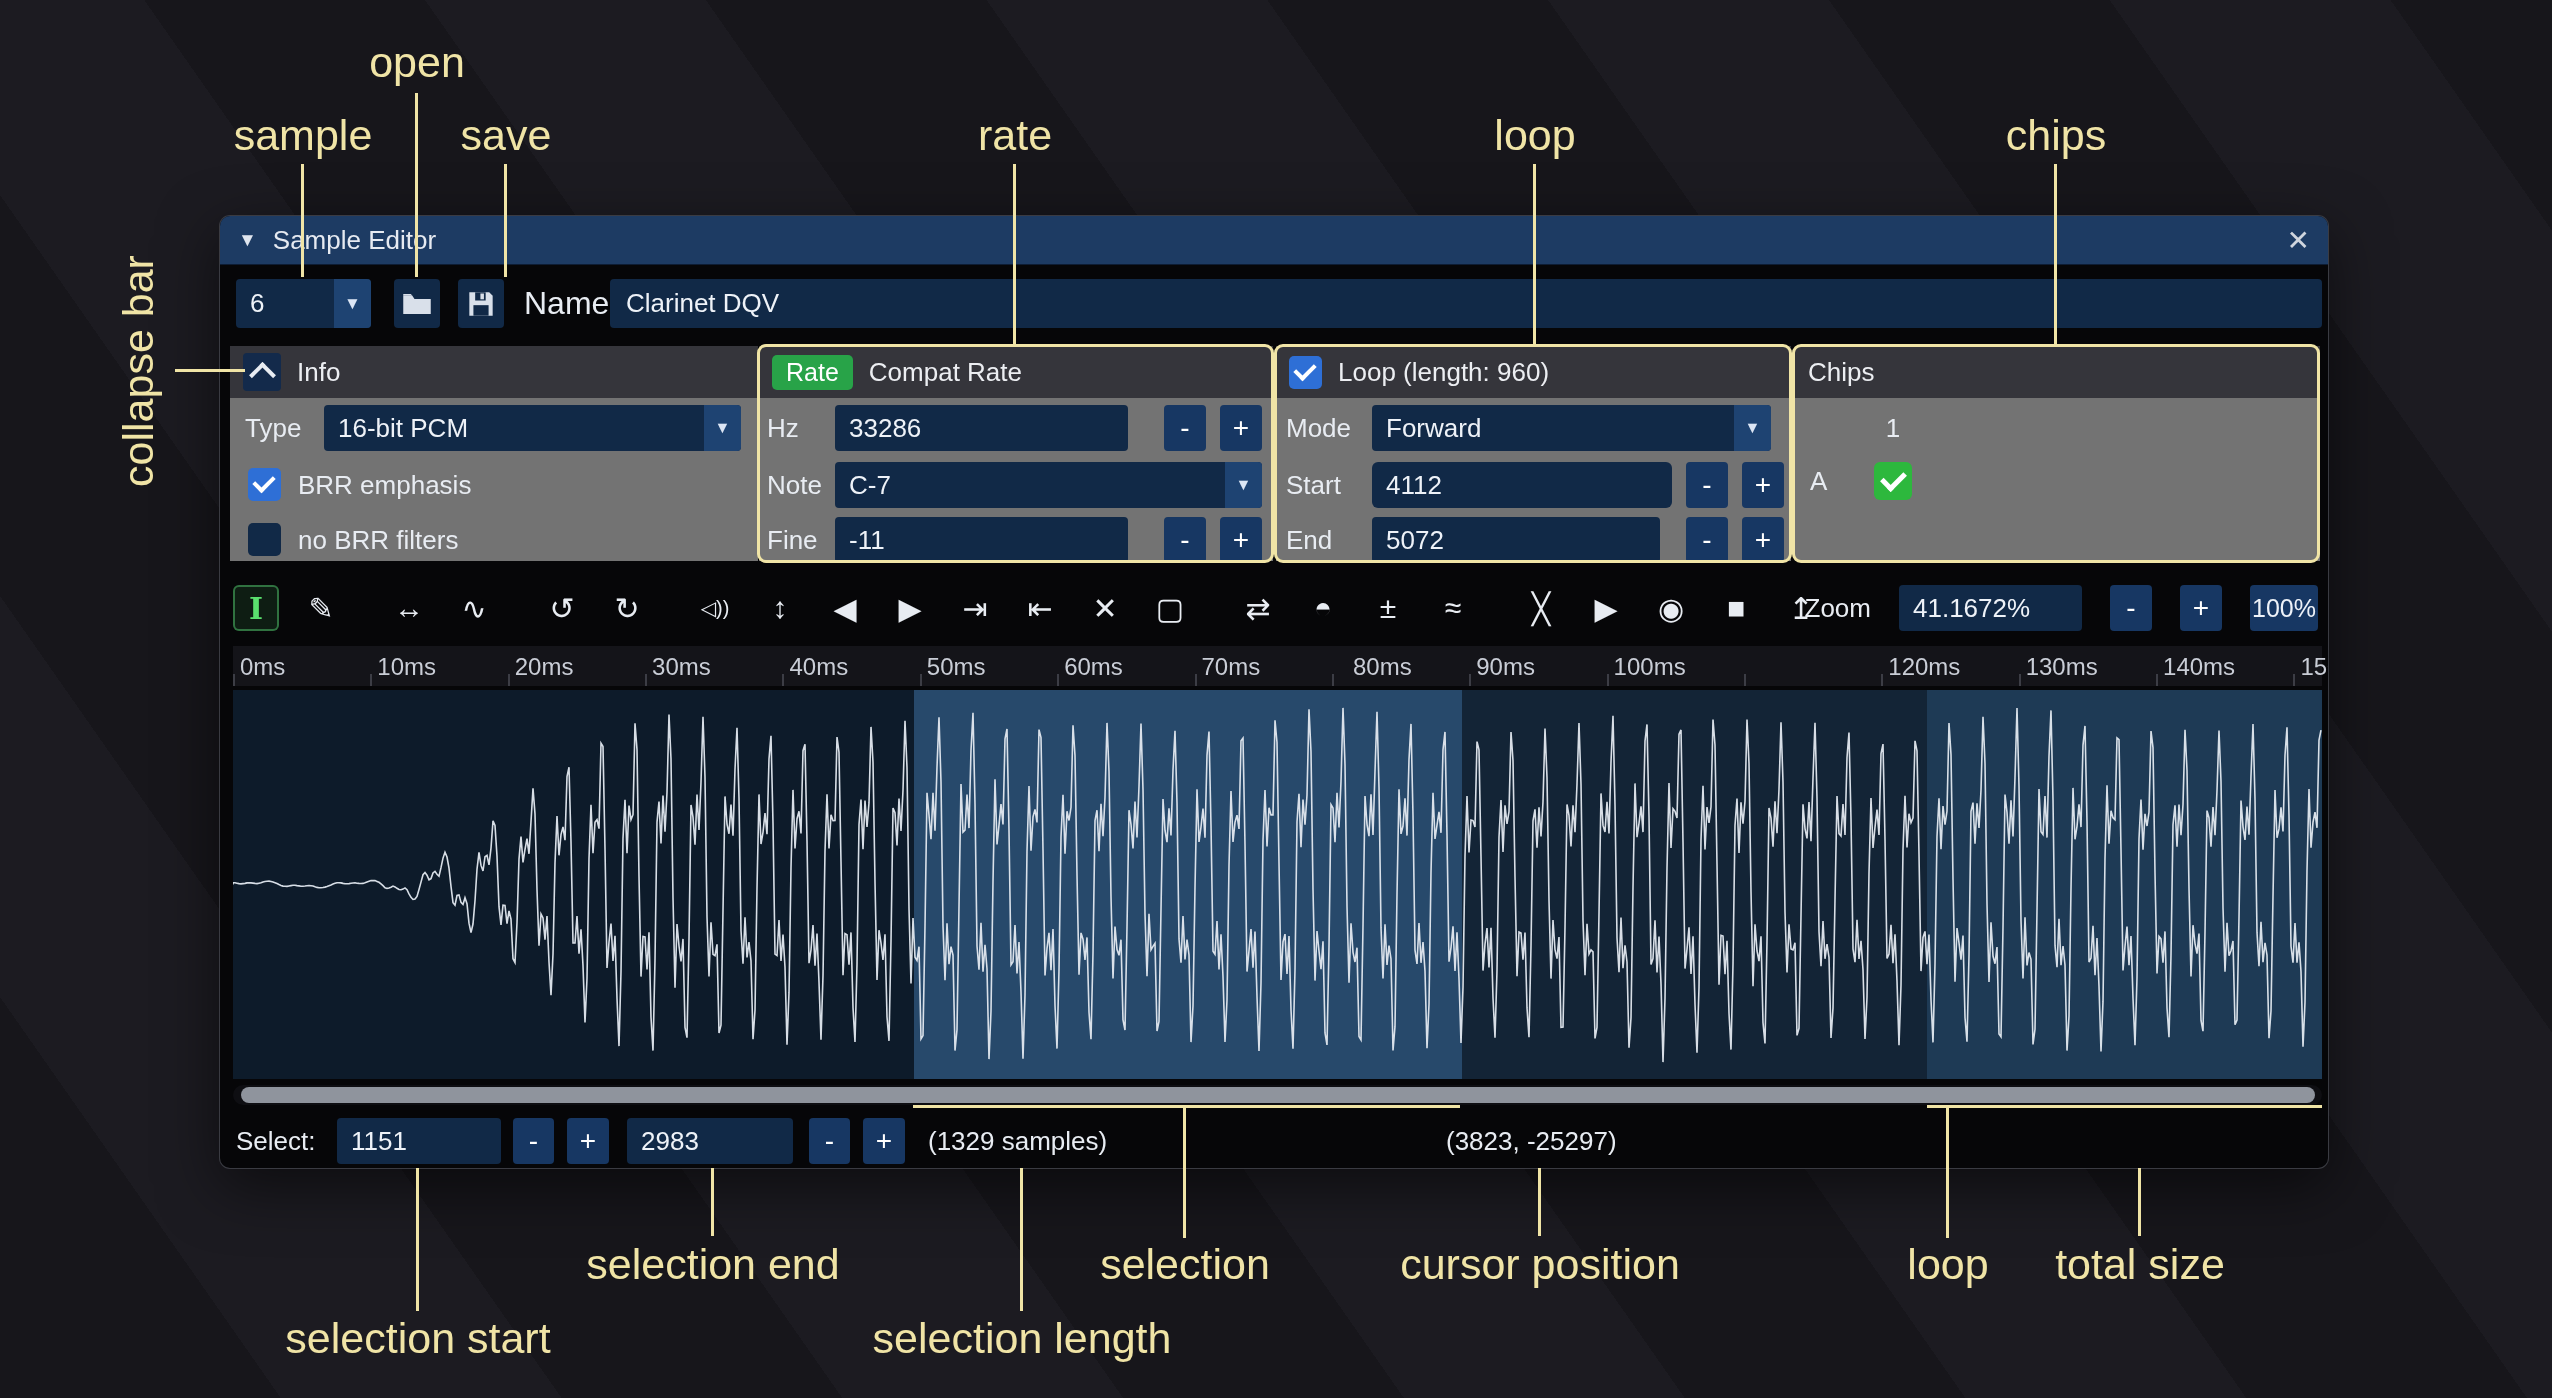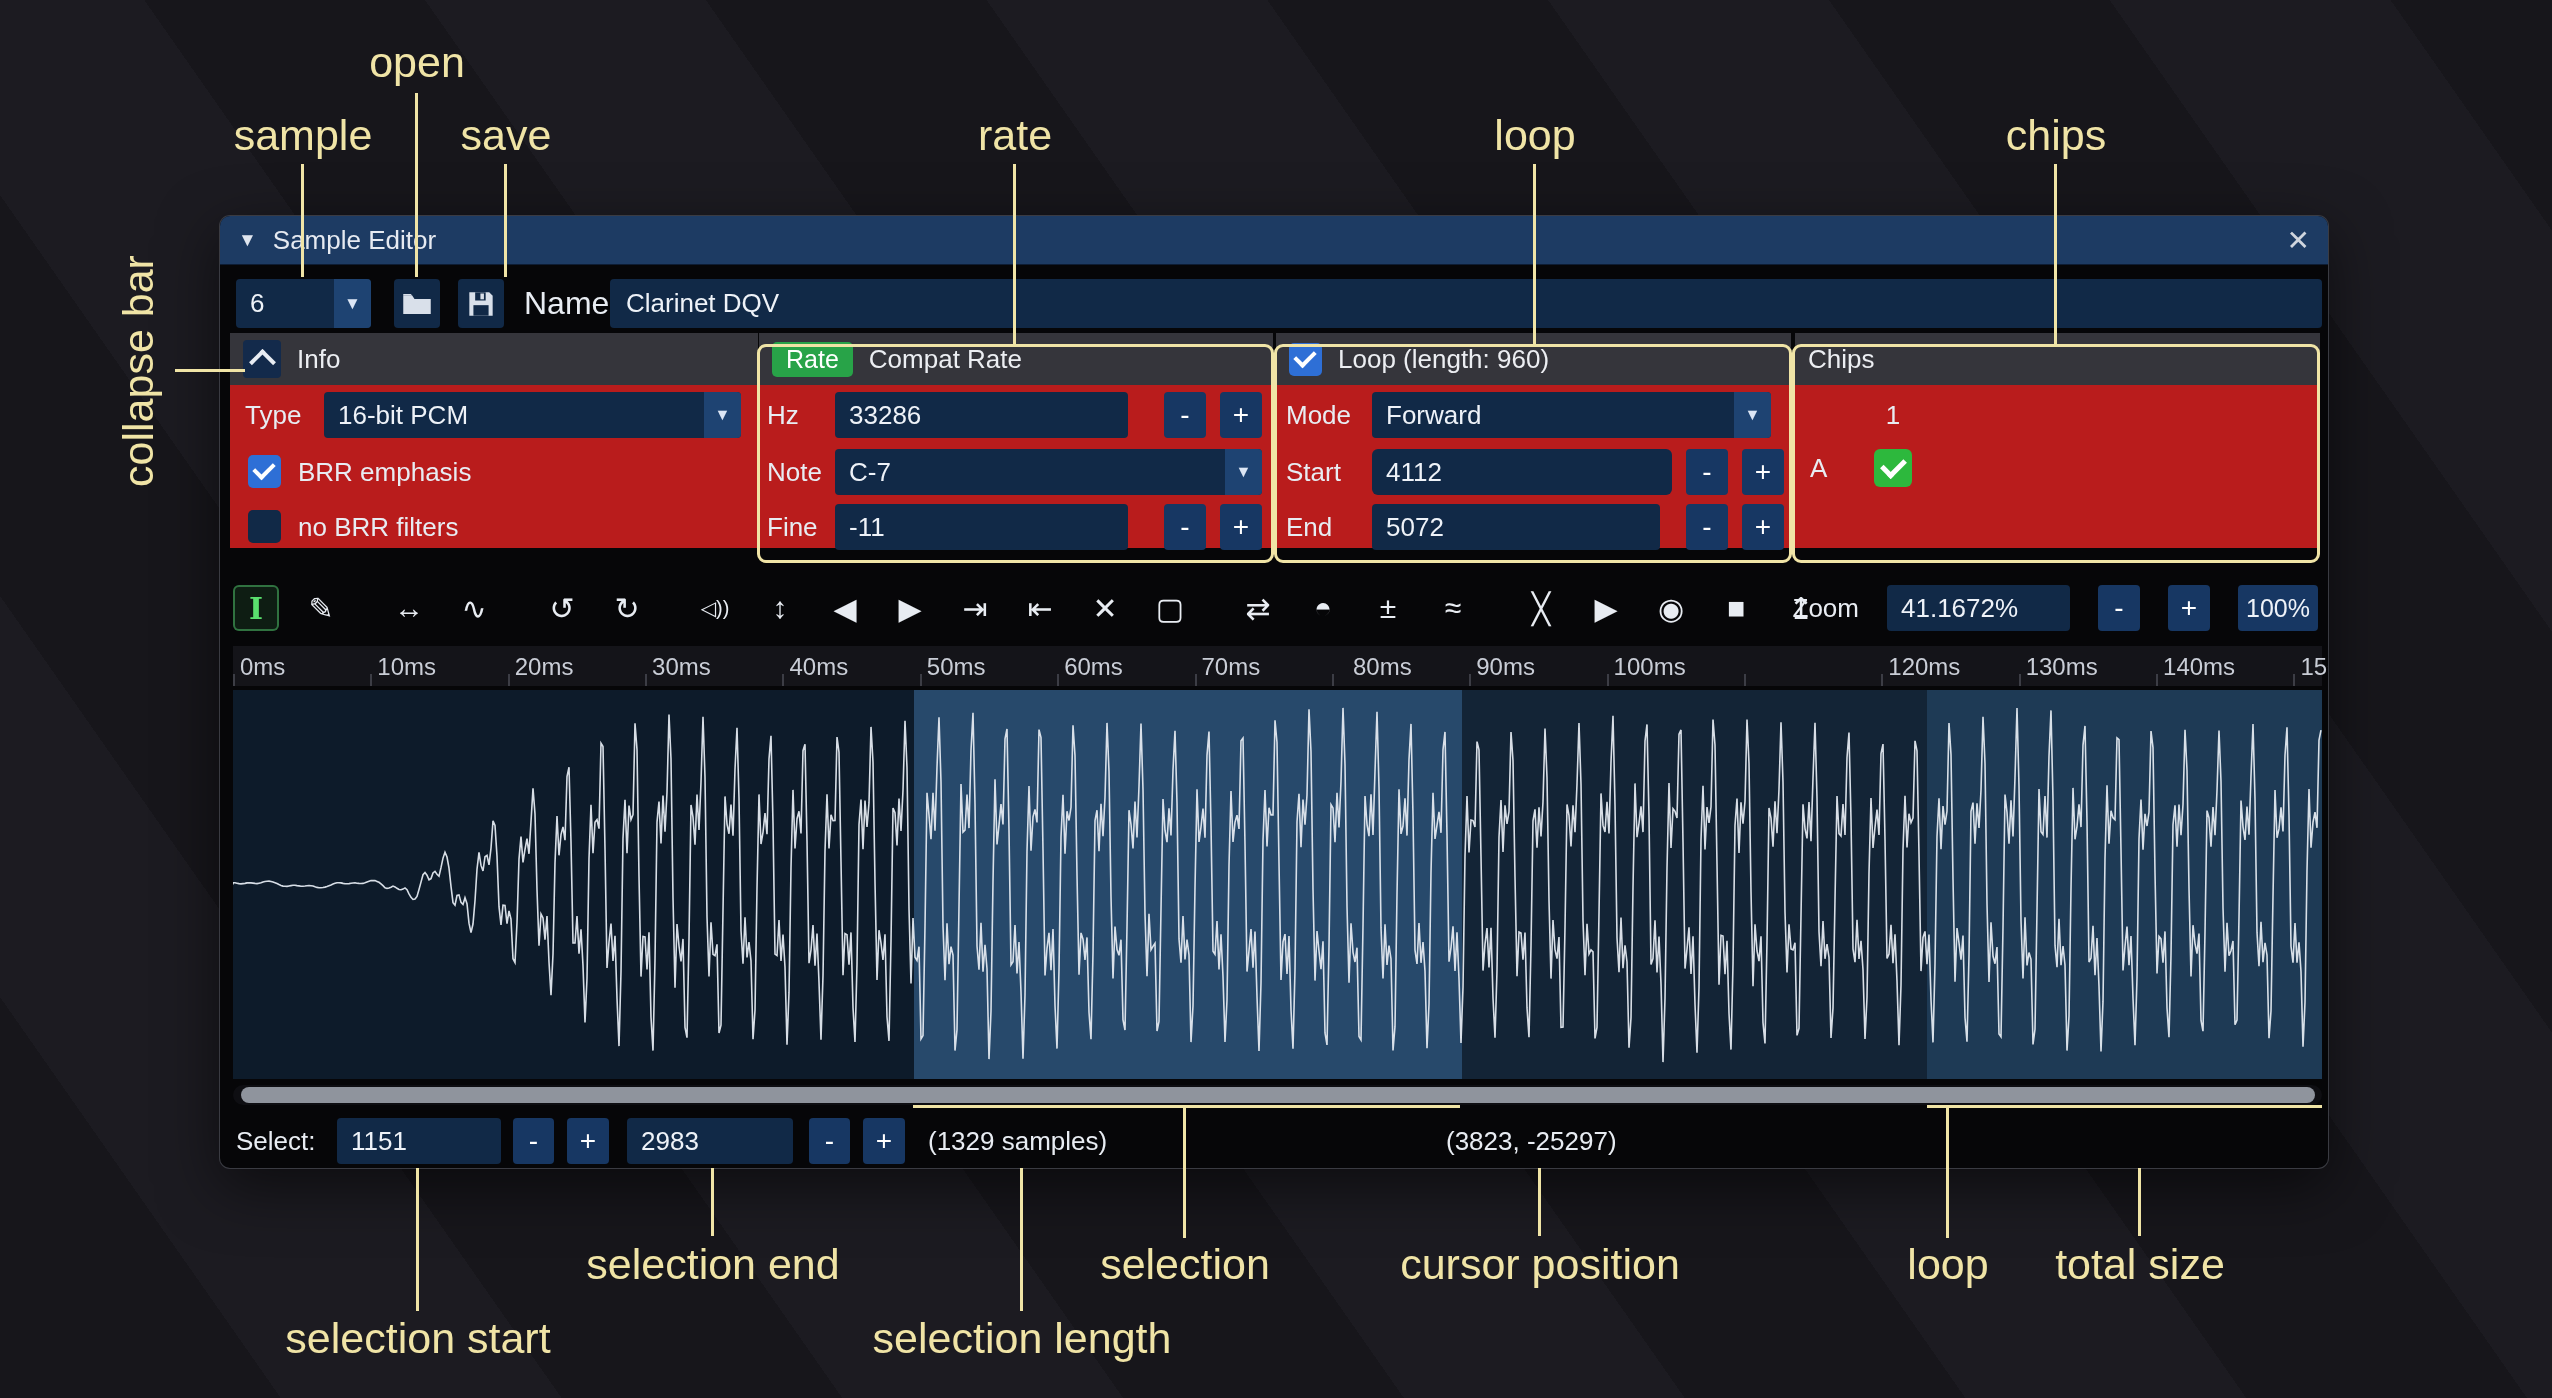--- a/index.html
+++ b/index.html
@@ -20,21 +20,21 @@
   .sample-select .val{flex:1;padding-left:14px;font-size:26px;color:#eef2f8;}
   .sel-arrow{width:37px;height:100%;background:#1e4372;border-radius:0 4px 4px 0;display:flex;align-items:center;
              justify-content:center;color:#dce6f5;font-size:17px;}
   .icon-btn{position:absolute;top:63px;width:46px;height:49px;background:#112947;border-radius:4px;
             display:flex;align-items:center;justify-content:center;}
   .name-label{position:absolute;left:304px;top:63px;height:49px;line-height:49px;font-size:32px;color:#e8ecf2;}
   .name-input{position:absolute;left:390px;top:63px;width:1712px;height:49px;background:#112947;border-radius:4px;
               font-size:26px;color:#eef2f8;display:flex;align-items:center;padding-left:16px;box-sizing:border-box;}
 
   
-  .panel{position:absolute;top:117px;height:215px;background:#b91c1c;}
+  .panel{position:absolute;top:130px;height:215px;background:#737373;}
   .phead{position:absolute;left:0;top:0;right:0;height:52px;background:#35353b;display:flex;align-items:center;
          padding:0 13px;gap:16px;color:#eceef2;font-size:26px;box-sizing:border-box;}
   .mini-btn{width:38px;height:38px;background:#132a4b;border-radius:4px;display:flex;align-items:center;justify-content:center;}
   .chev-up{width:15px;height:15px;border-left:4px solid #e8ecf2;border-top:4px solid #e8ecf2;transform:rotate(45deg) translate(2px,2px);}
   .badge{background:#28a348;color:#fff;border-radius:5px;padding:3px 14px;font-size:25px;}
   .checkbox{width:33px;height:33px;border-radius:5px;background:#112947;position:relative;flex:0 0 auto;}
   .checkbox.checked{background:#2e6fd6;}
   .checkbox.checked::after{content:"";position:absolute;left:6px;top:7px;width:16px;height:9px;
        border-left:4px solid #fff;border-bottom:4px solid #fff;transform:rotate(-45deg);}
   .row-lbl{position:absolute;font-size:26px;color:#e8ecf2;height:46px;line-height:46px;}
@@ -55,21 +55,21 @@
   .tbtn{width:46px;height:46px;display:flex;align-items:center;justify-content:center;color:#e8ecf2;
         font-size:30px;border-radius:6px;margin-right:19px;flex:0 0 auto;}
   .tbtn.group-start{margin-left:23px;}
   .tbtn.active{color:#5ae06e;background:rgba(70,200,100,.12);box-shadow:inset 0 0 0 2px rgba(90,220,120,.45);}
   .zoom-cluster{position:absolute;right:10px;top:3px;height:46px;display:flex;align-items:center;gap:28px;}
   .zlabel{font-size:26px;color:#e8ecf2;}
   .zbox{width:183px;height:46px;background:#112947;border-radius:4px;font-size:26px;color:#eef2f8;
         display:flex;align-items:center;padding-left:14px;box-sizing:border-box;}
   .sq2{width:42px;height:46px;background:#173763;border-radius:4px;color:#fff;font-size:28px;
        display:flex;align-items:center;justify-content:center;}
-  .btn100{width:80px;height:46px;background:#173763;border-radius:4px;color:#eef2f8;font-size:25px;
+  .btn100{width:68px;height:46px;background:#173763;border-radius:4px;color:#eef2f8;font-size:25px;
        display:flex;align-items:center;justify-content:center;}
 
   
   .ruler{position:absolute;left:13px;top:430px;width:2089px;height:40px;background:#141419;}
   .tick{position:absolute;bottom:0;width:2px;height:12px;background:#3c3d45;}
   .rlabel{position:absolute;top:7px;font-size:24px;color:#c9cdd6;white-space:nowrap;}
   .wave{position:absolute;left:13px;top:474px;width:2089px;height:389px;overflow:hidden;}
   .region{position:absolute;top:0;bottom:0;}
   .sbar{position:absolute;left:13px;top:869px;width:2089px;height:20px;background:#0e0e12;border-radius:10px;}
   .sthumb{position:absolute;left:8px;top:2px;width:2074px;height:16px;background:#8f949d;border-radius:8px;}

